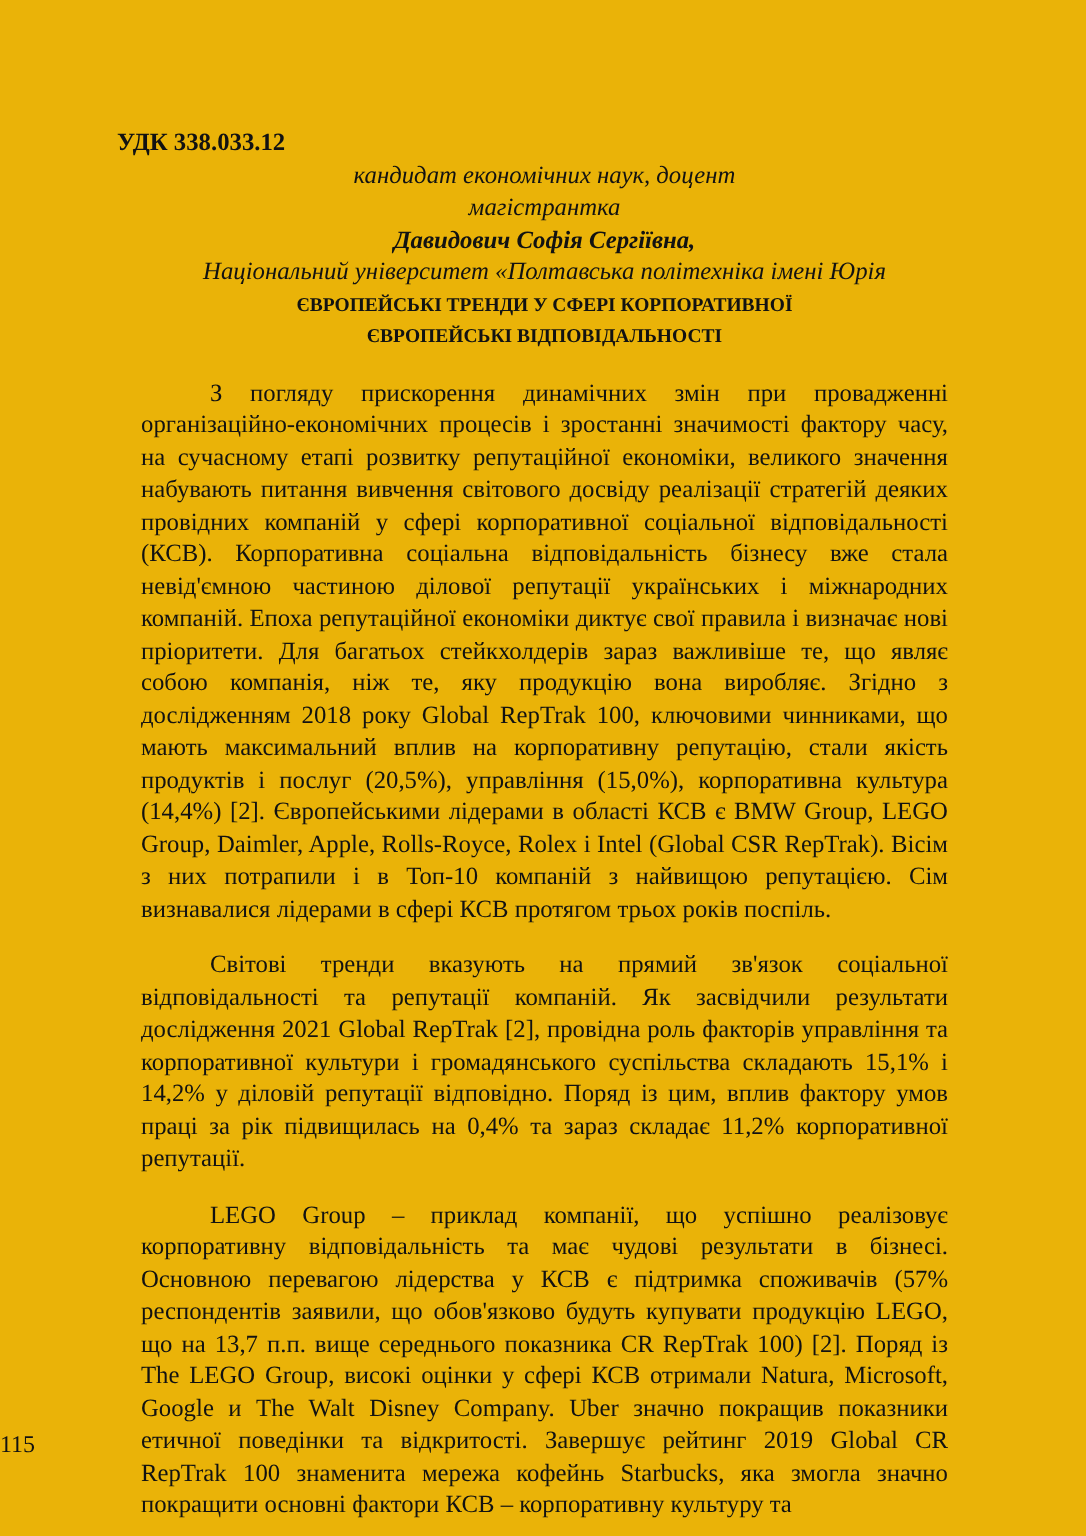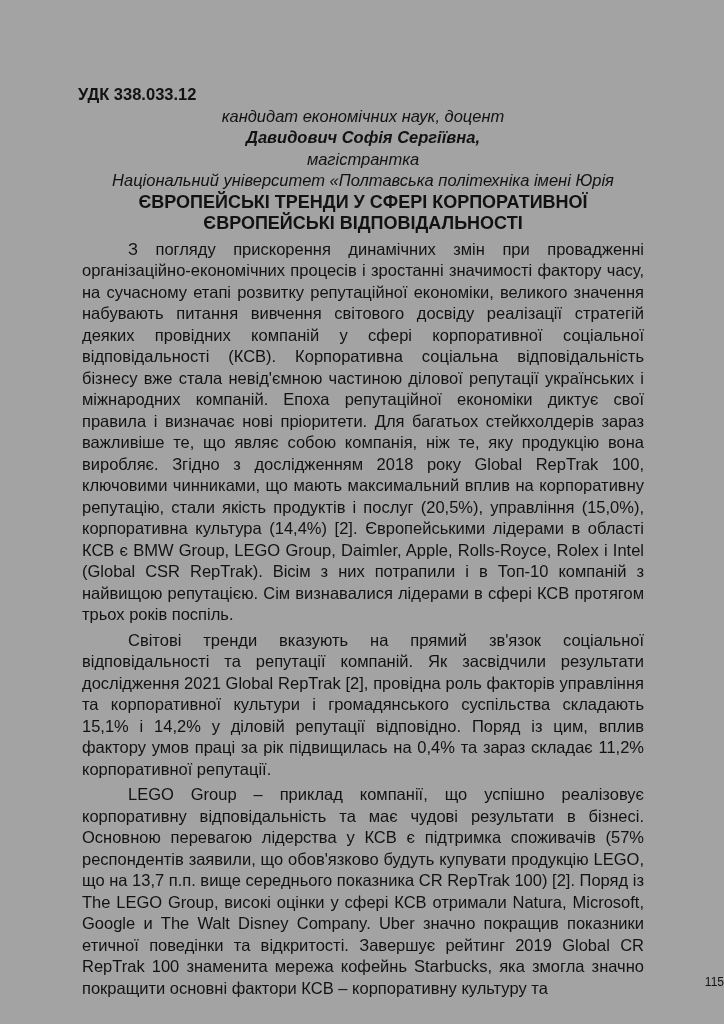--- a/index.html
+++ b/index.html
@@ -4,22 +4,22 @@
 <style>
   html, body {
     margin: 0;
     padding: 0;
     background: #ffffff;
   }
   .page {
     position: relative;
     width: 724px;
     height: 1024px;
-    background: #a3a3a3;
-    font-family: Liberation Sans, sans-serif;
+    background: #eab308;
+    font-family: Liberation Serif, serif;
     color: #121212;
     overflow: hidden;
     box-sizing: border-box;
   }
   .content {
     position: absolute;
     left: 78px;
     top: 84px;
     width: 570px;
   }
@@ -30,54 +30,54 @@
   .udc {
     font-weight: bold;
     text-align: left;
   }
   .center { text-align: center; }
   .bold-italic { font-weight: bold; font-style: italic; }
   .italic { font-style: italic; }
   .title-line {
     font-weight: bold;
     text-align: center;
-    font-size: 18px;
+    font-size: 13px;
     line-height: 21.5px;
   }
   p.body-par {
-    margin: 4px;
+    margin: 16px;
     text-align: justify;
     text-indent: 46px;
     font-size: 16.5px;
     line-height: 21.5px;
   }
   .page-number {
     position: absolute;
     left: 0;
-    bottom: 32px;
+    bottom: 50px;
     width: 100%;
-    text-align: right;
-    font-size: 12px;
+    text-align: left;
+    font-size: 16px;
     line-height: 20px;
   }
 </style>
 </head>
 <body>
 
 <div class="page">
   <div class="content">
 
     <div class="line udc">УДК 338.033.12</div>
 
 
     <div class="line center italic">кандидат економічних наук, доцент</div>
 
+    <div class="line center italic">магістрантка</div>
+
     <div class="line center bold-italic">Давидович Софія Сергіївна,</div>
-
-    <div class="line center italic">магістрантка</div>
 
     <div class="line center italic">Національний університет «Полтавська політехніка імені Юрія</div>
 
 
     <div class="title-line">ЄВРОПЕЙСЬКІ ТРЕНДИ У СФЕРІ КОРПОРАТИВНОЇ</div>
 
     <div class="title-line">ЄВРОПЕЙСЬКІ ВІДПОВІДАЛЬНОСТІ</div>
 
     <p class="body-par">З погляду прискорення динамічних змін при провадженні організаційно-економічних процесів і зростанні значимості фактору часу, на сучасному етапі розвитку репутаційної економіки, великого значення набувають питання вивчення світового досвіду реалізації стратегій деяких провідних компаній у сфері корпоративної соціальної відповідальності (КСВ). Корпоративна соціальна відповідальність бізнесу вже стала невід'ємною частиною ділової репутації українських і міжнародних компаній. Епоха репутаційної економіки диктує свої правила і визначає нові пріоритети. Для багатьох стейкхолдерів зараз важливіше те, що являє собою компанія, ніж те, яку продукцію вона виробляє. Згідно з дослідженням 2018 року Global RepTrak 100, ключовими чинниками, що мають максимальний вплив на корпоративну репутацію, стали якість продуктів і послуг (20,5%), управління (15,0%), корпоративна культура (14,4%) [2]. Європейськими лідерами в області КСВ є BMW Group, LEGO Group, Daimler, Apple, Rolls-Royce, Rolex і Intel (Global CSR RepTrak). Вісім з них потрапили і в Топ-10 компаній з найвищою репутацією. Сім визнавалися лідерами в сфері КСВ протягом трьох років поспіль.</p>
 

